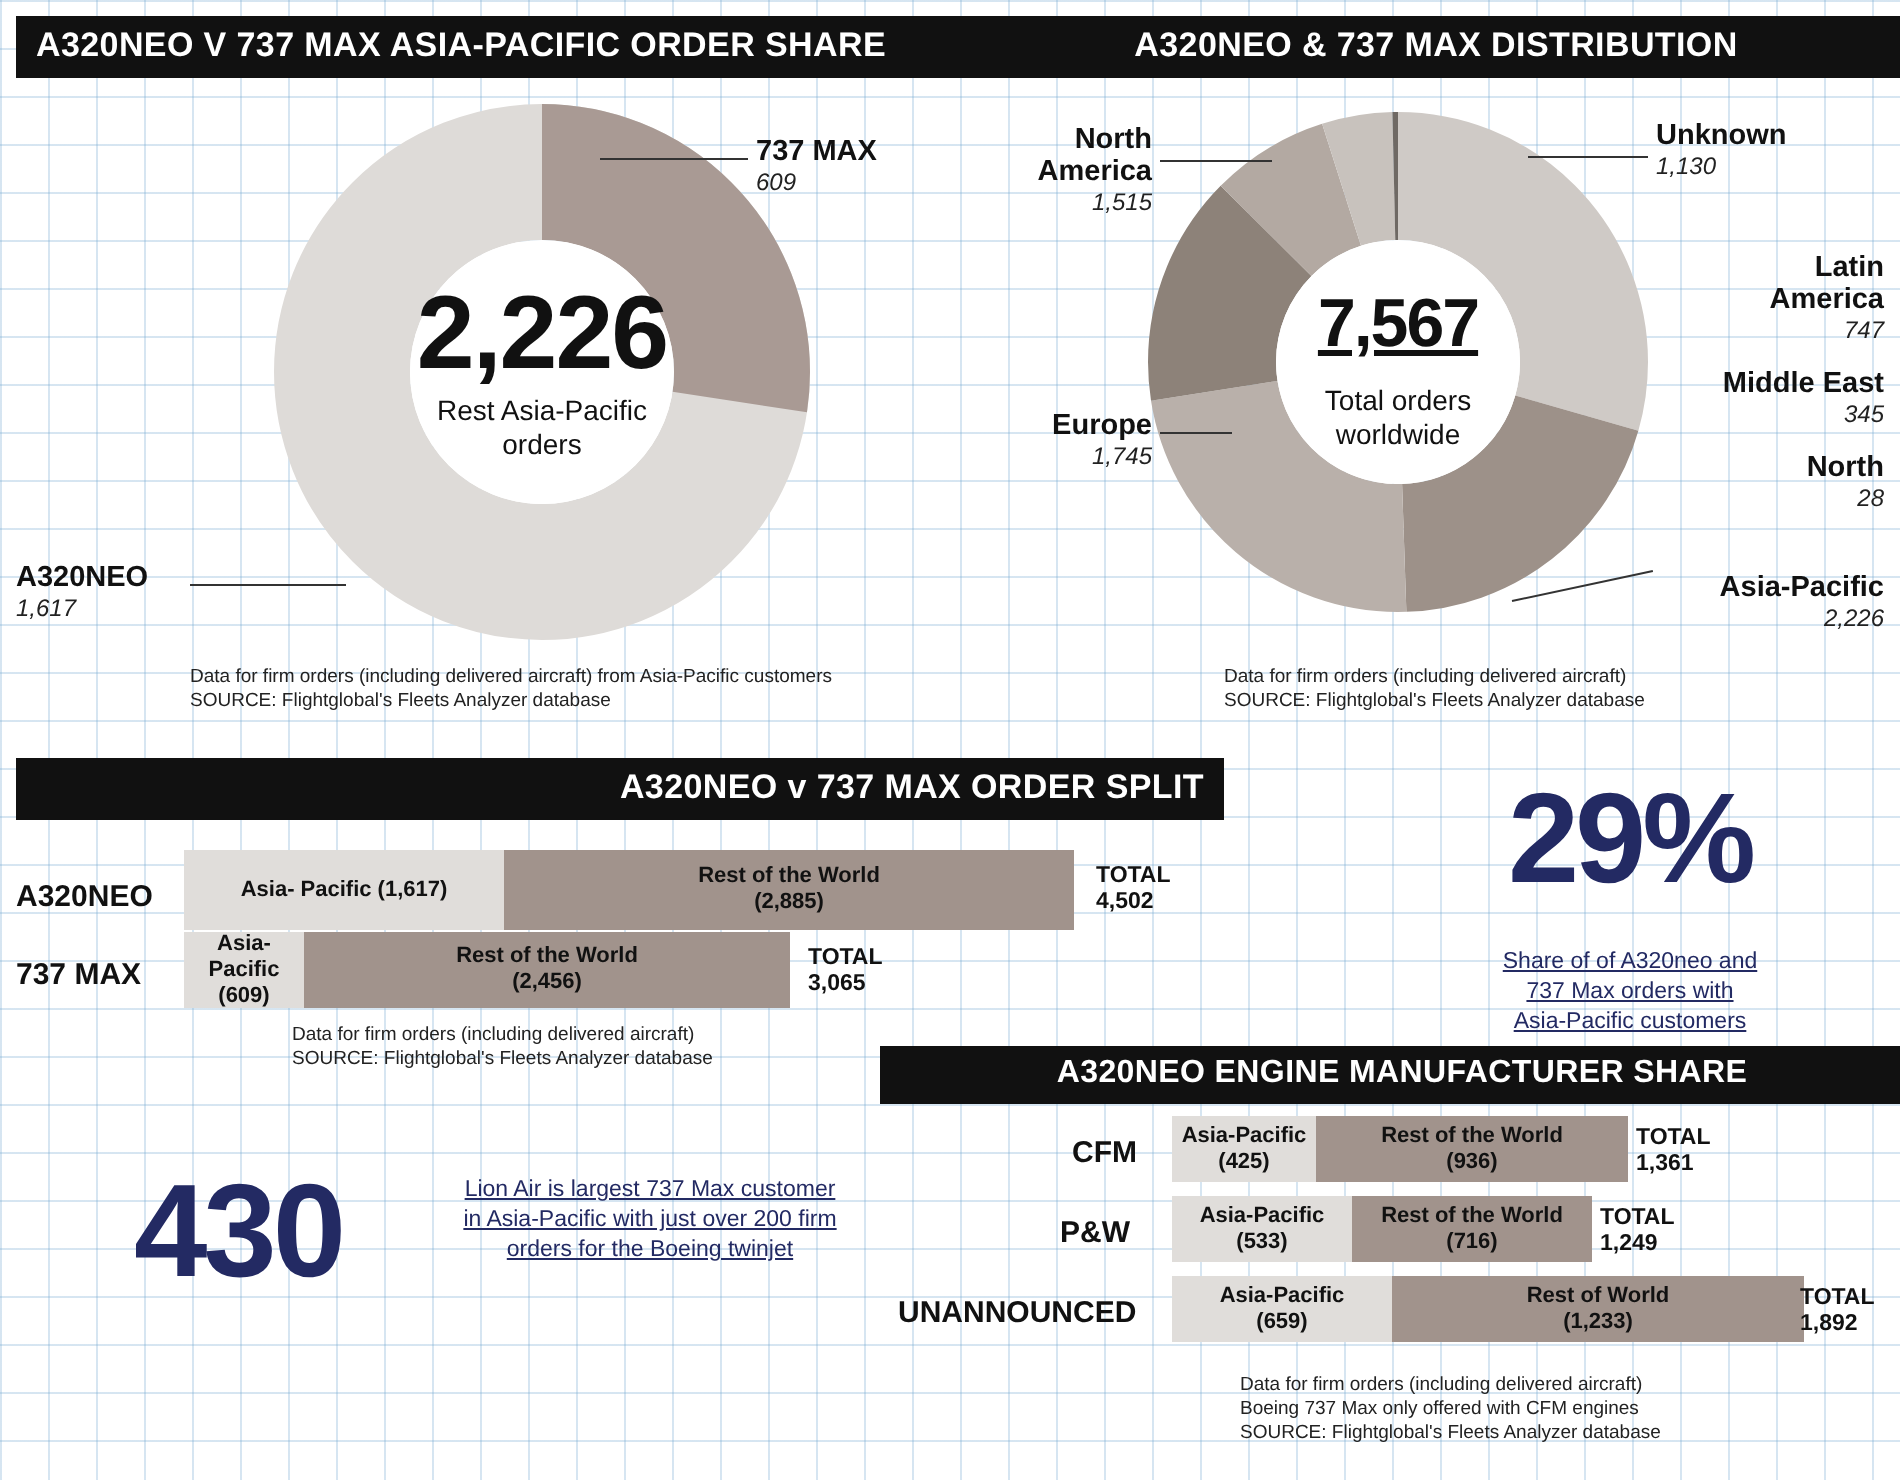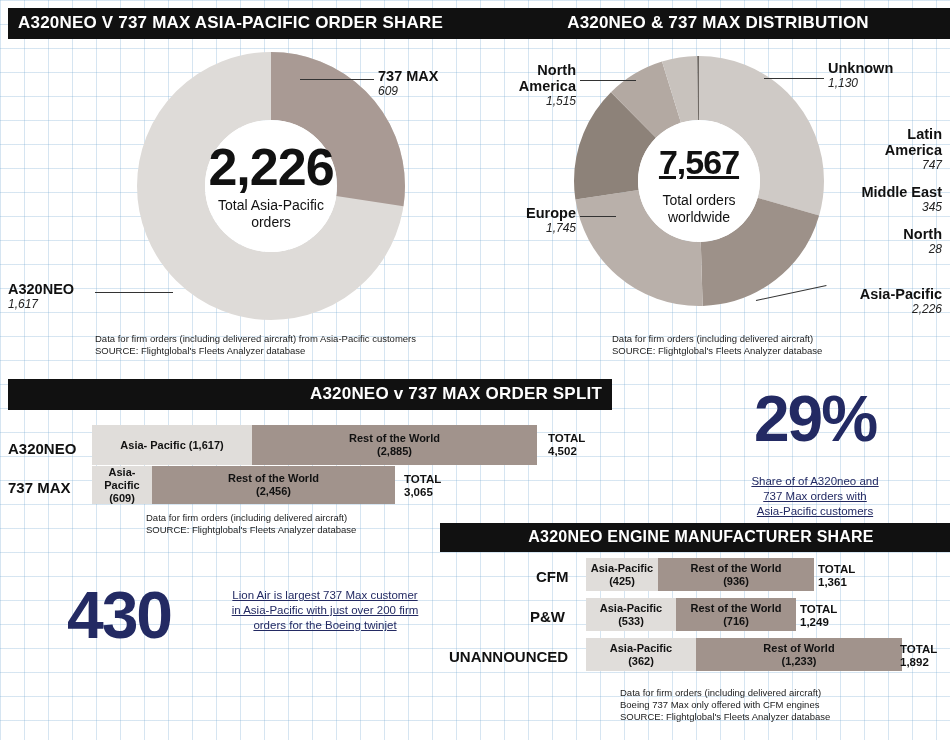--- a/index.html
+++ b/index.html
@@ -91,21 +91,21 @@
 
   <div class="donut" style="left:137px;top:52px;width:268px;height:268px;">
     <svg width="268" height="268" viewBox="0 0 268 268">
 
       <circle cx="134" cy="134" r="100" fill="none" stroke="#dedbd8" stroke-width="68"></circle>
       <circle cx="134" cy="134" r="100" fill="none" stroke="#a99a94" stroke-width="68" stroke-dasharray="172.1 628.3" transform="rotate(-90 134 134)"></circle>
       <circle cx="134" cy="134" r="66" fill="#ffffff"></circle>
     </svg>
     <div class="center">
       <div class="big">2,226</div>
-      <div class="sub" style="white-space:pre-line;">Total Asia-Pacific
+      <div class="sub" style="white-space:pre-line;">Rest Asia-Pacific
 orders</div>
     </div>
   </div>
 
   <div class="lbl" style="left:378px;top:68px;">
     <div class="name">737 MAX</div>
     <div class="val">609</div>
   </div>
   <div class="leader" style="left:300px;top:79px;width:74px;"></div>
 
@@ -265,21 +265,21 @@
   </div>
   <div class="total" style="left:800px;top:603px;">
     <div>TOTAL</div>
     <div>1,249</div>
   </div>
 
   <div class="rowlabel" style="left:449px;top:648px;">UNANNOUNCED</div>
   <div class="bar" style="left:586px;top:638px;height:33px;">
     <div class="seg" style="width:110px;background:#e0ddda;">
       <span>Asia-Pacific</span>
-      <span>(362)</span>
+      <span>(659)</span>
     </div>
     <div class="seg dark" style="width:206px;background:#a1938c;">
       <span>Rest of World</span>
       <span>(1,233)</span>
     </div>
   </div>
   <div class="total" style="left:900px;top:643px;">
     <div>TOTAL</div>
     <div>1,892</div>
   </div>

